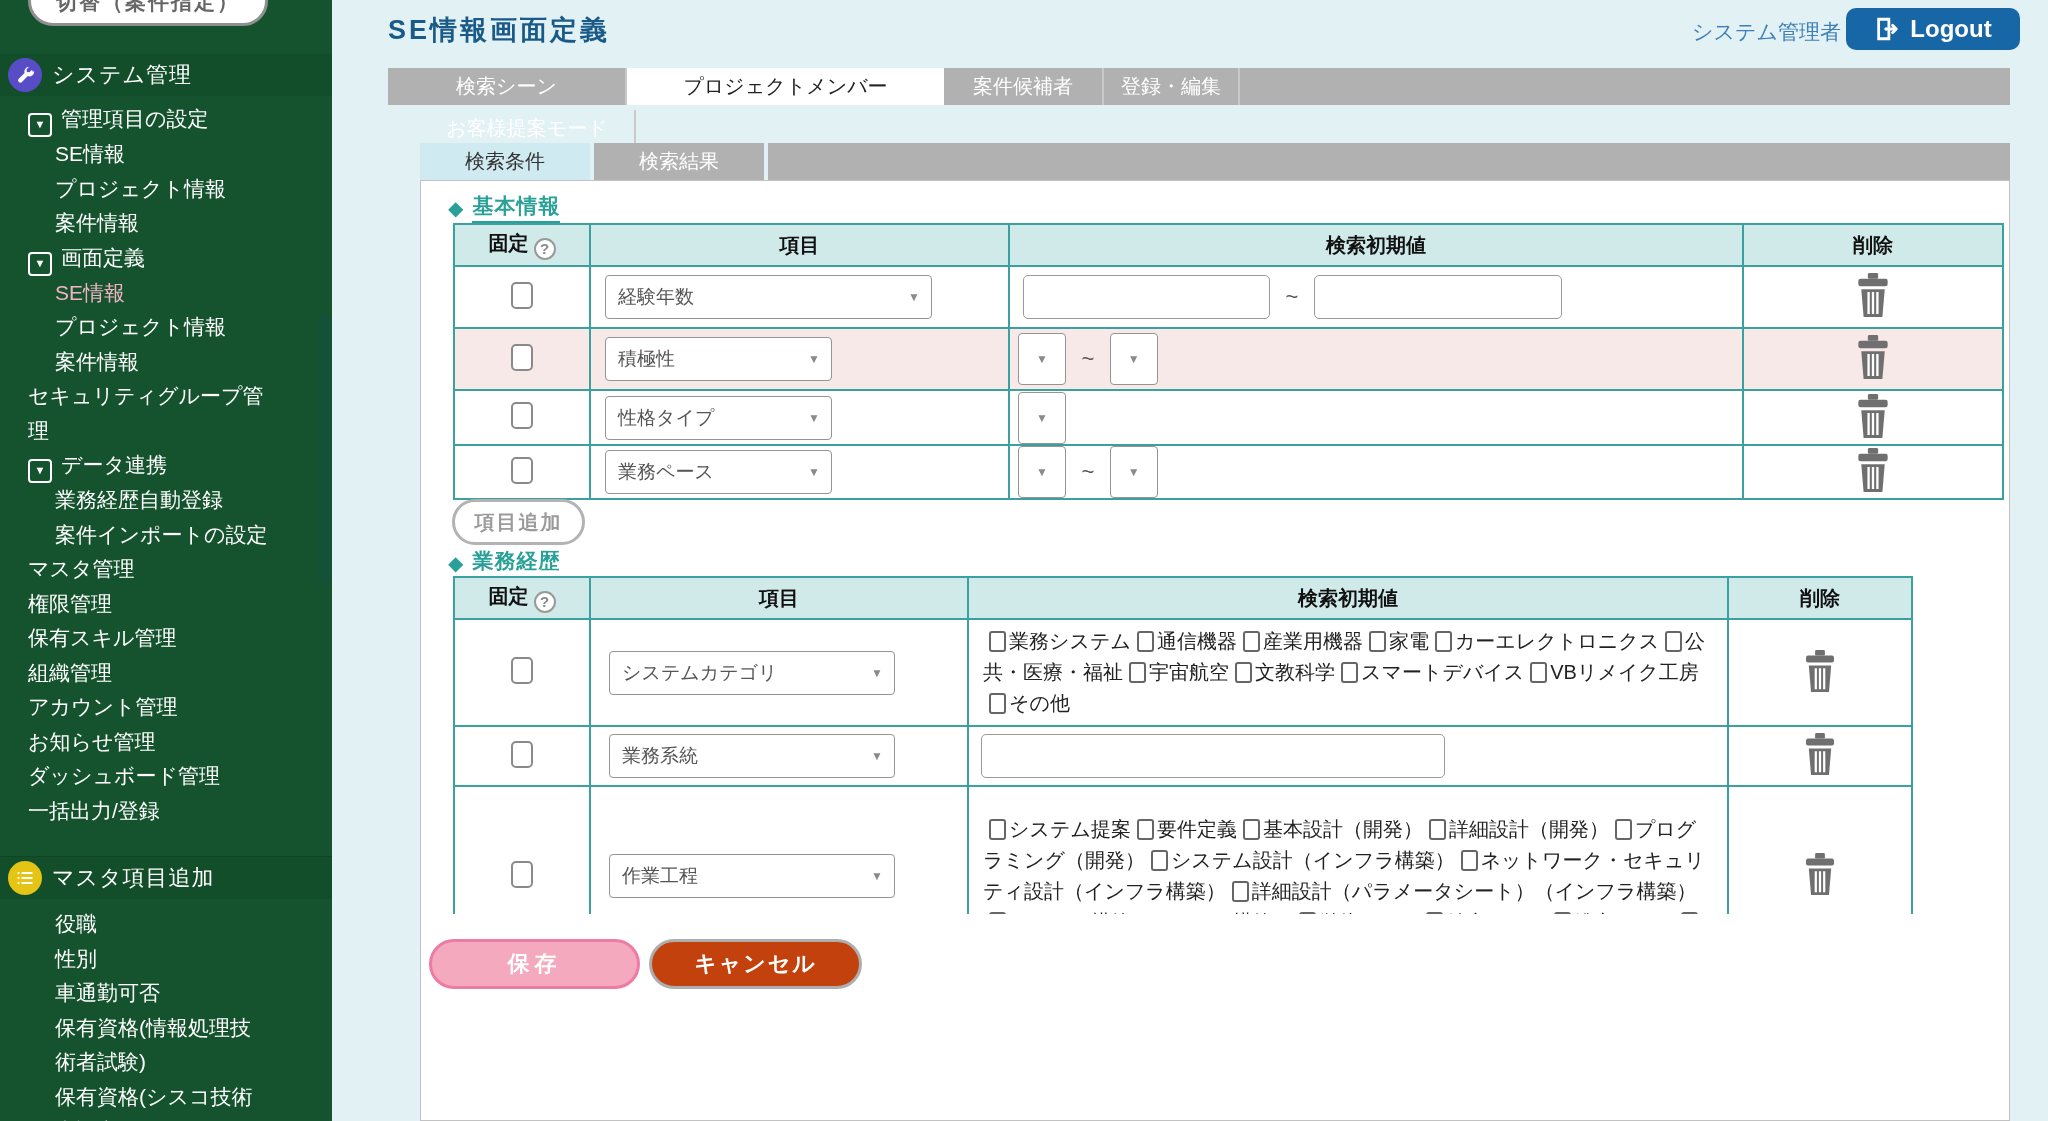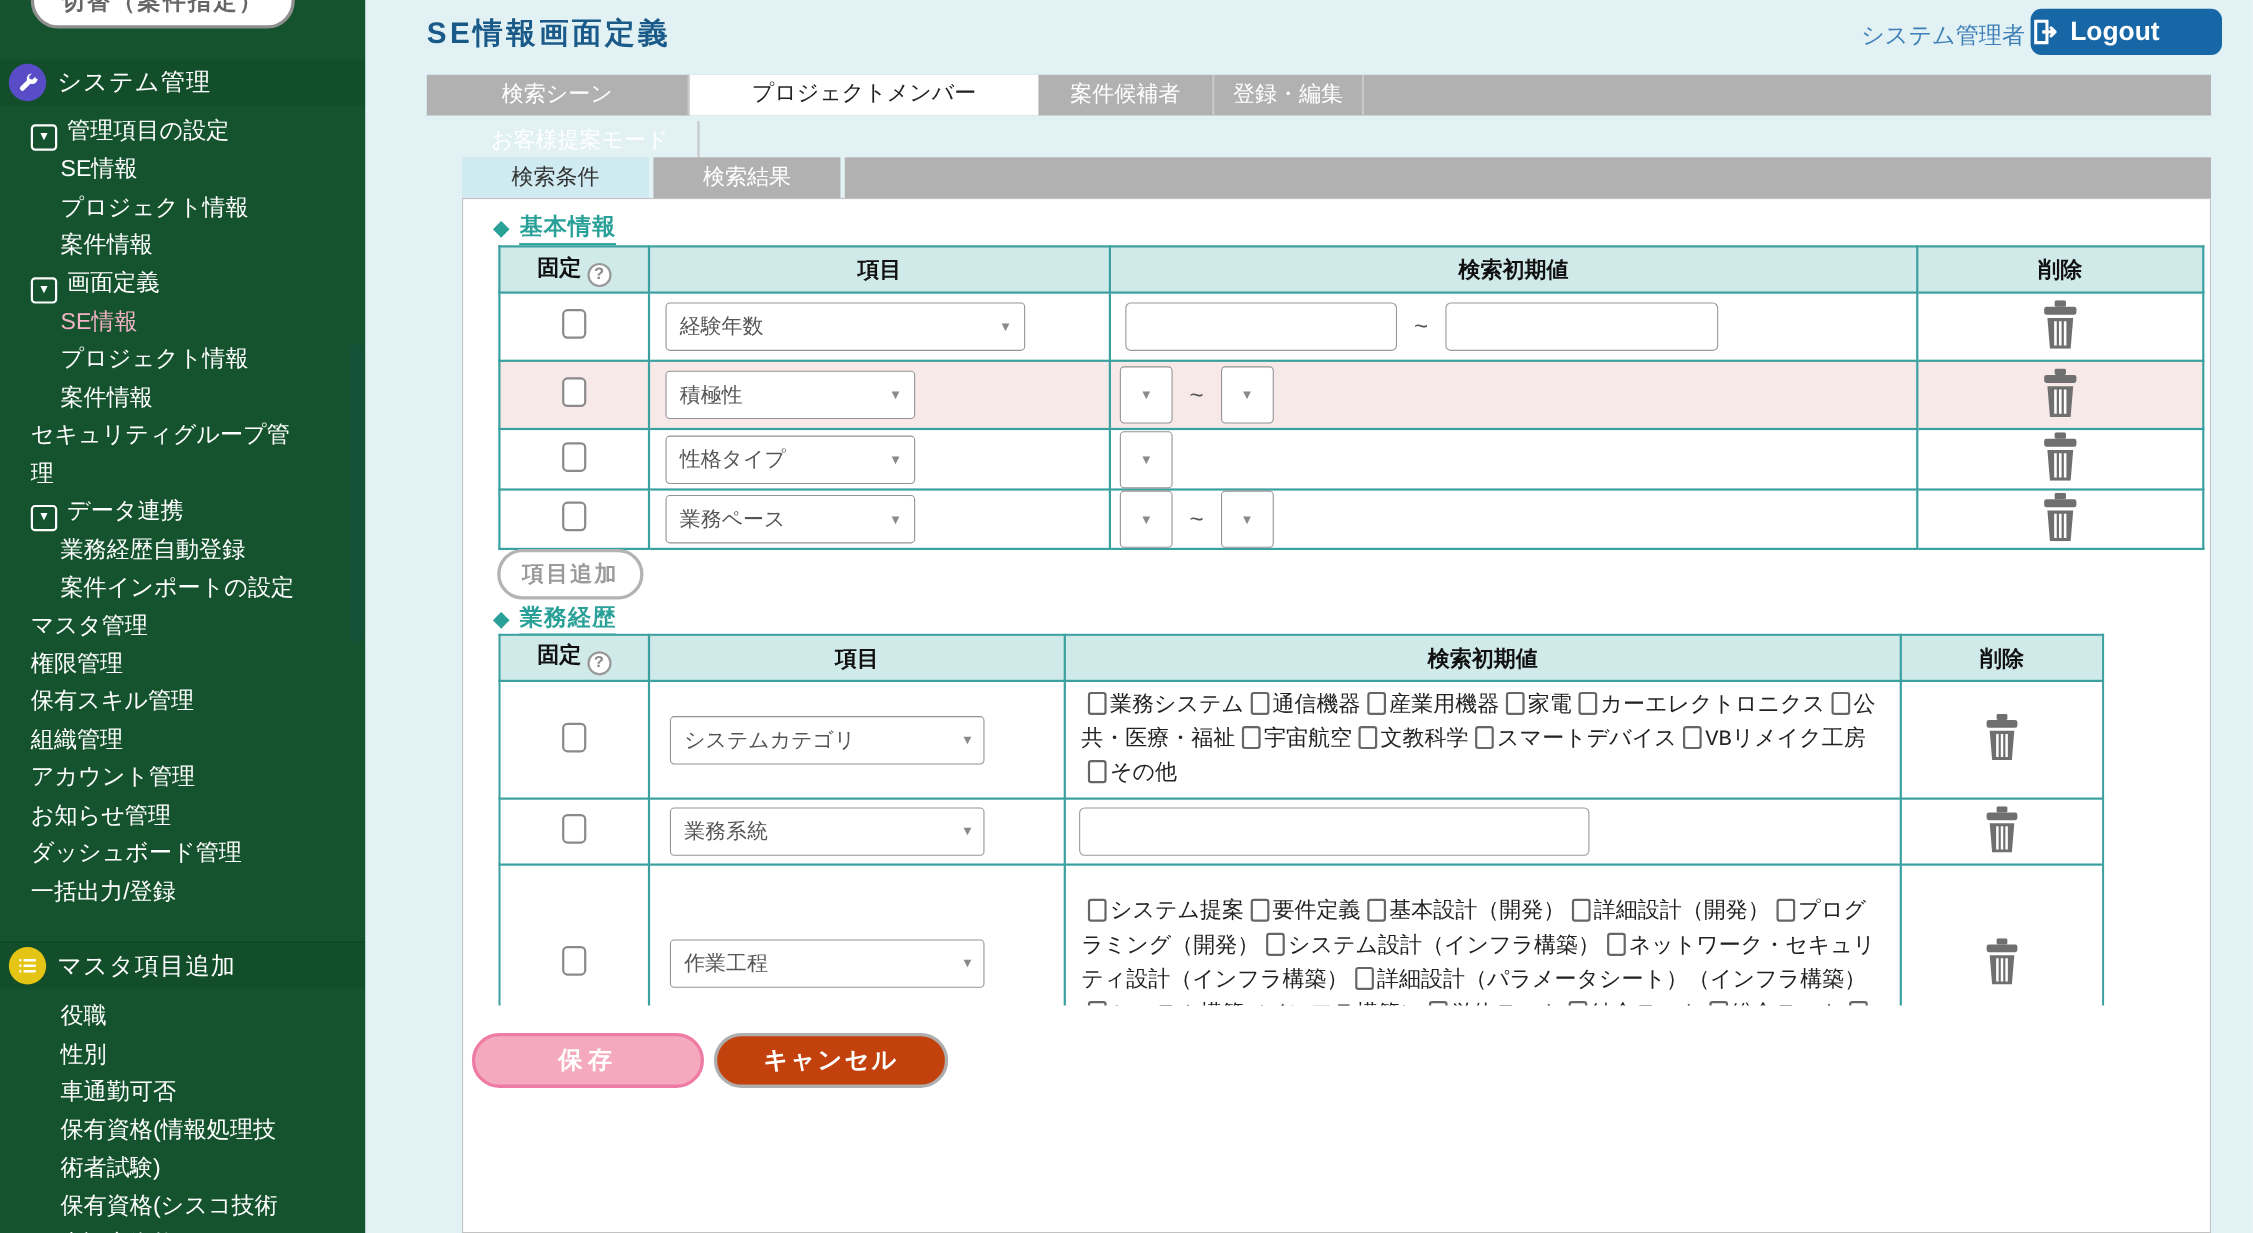--- a/index.html
+++ b/index.html
@@ -29,21 +29,21 @@
   .s-item.active{color:#f2b3c6;}
   .tri-box{display:inline-block;width:20px;height:20px;border:2px solid #fff;border-radius:4px;
     font-size:11px;line-height:19px;text-align:center;vertical-align:-2px;margin-right:9px;color:#fff;}
   .side-thumb{position:absolute;right:2px;top:313px;width:12px;height:272px;
     background:rgba(20,75,85,0.30);border-radius:6px;}
 
   
   .page-title{position:absolute;left:388px;top:12px;font-size:27px;font-weight:bold;color:#1a5a88;letter-spacing:3px;}
   .user-role{position:absolute;left:1692px;top:18px;font-size:21px;color:#4080b8;}
   .logout-btn{position:absolute;left:1846px;top:8px;width:174px;height:42px;background:#1766a5;
-    border-radius:10px;color:#fff;display:flex;align-items:center;justify-content:flex-start;gap:10px;
+    border-radius:10px;color:#fff;display:flex;align-items:center;justify-content:center;gap:10px;
     font-size:24px;font-weight:bold;cursor:pointer;}
 
   
   .tabbar{position:absolute;left:388px;top:68px;width:1622px;height:37px;display:flex;background:#b1b1b1;}
   .tab{height:37px;line-height:37px;text-align:center;color:#fff;font-size:20px;
     border-right:2px solid #c9c9c9;box-sizing:border-box;cursor:pointer;overflow:hidden;white-space:nowrap;}
   .tab.t0{width:239px;}.tab.t1{width:216px;}.tab.t2{width:317px;}.tab.t3{width:160px;}.tab.t4{width:136px;}
   .tab.active{background:#fff;color:#222;border-right:none;}
   .tab-fill{flex:1;border-right:none;}
 
@@ -63,21 +63,21 @@
   .sec-basic{top:11px;}
   .sec-work{top:366px;}
 
   table.grid{border-collapse:collapse;table-layout:fixed;}
   .grid th,.grid td{border:2px solid #3aa0a0;padding:0;}
   .grid th{background:#d0e9e9;font-size:20px;color:#111;font-weight:bold;height:40px;}
   .grid td{background:#fff;vertical-align:middle;margin-left:36px;}
   tr.pink td{background:#f8e9e9;}
   .t1{position:absolute;left:32px;top:42px;width:1549px;}
   .t2wrap{position:absolute;left:32px;top:395px;width:1460px;height:338px;overflow:hidden;}
-  .t2{width:1458px;font-family:Liberation Mono, monospace;}
+  .t2{width:1458px;}
   .cell-c{text-align:center;}
 
   .chk{display:inline-block;width:22px;height:27px;border:2px solid #8a8a8a;border-radius:5px;
     background:#fff;box-sizing:border-box;cursor:pointer;}
   .help{display:inline-block;width:22px;height:22px;border:2px solid #999;border-radius:50%;
     color:#8a8a8a;font-size:15px;line-height:18px;text-align:center;font-weight:bold;margin-left:5px;
     vertical-align:-4px;background:#fff;box-sizing:border-box;}
 
   .sel{position:relative;margin-left:14px;height:44px;border:1px solid #949494;border-radius:4px;
     background:#fff;display:flex;align-items:center;padding-left:12px;color:#555;font-size:19px;

